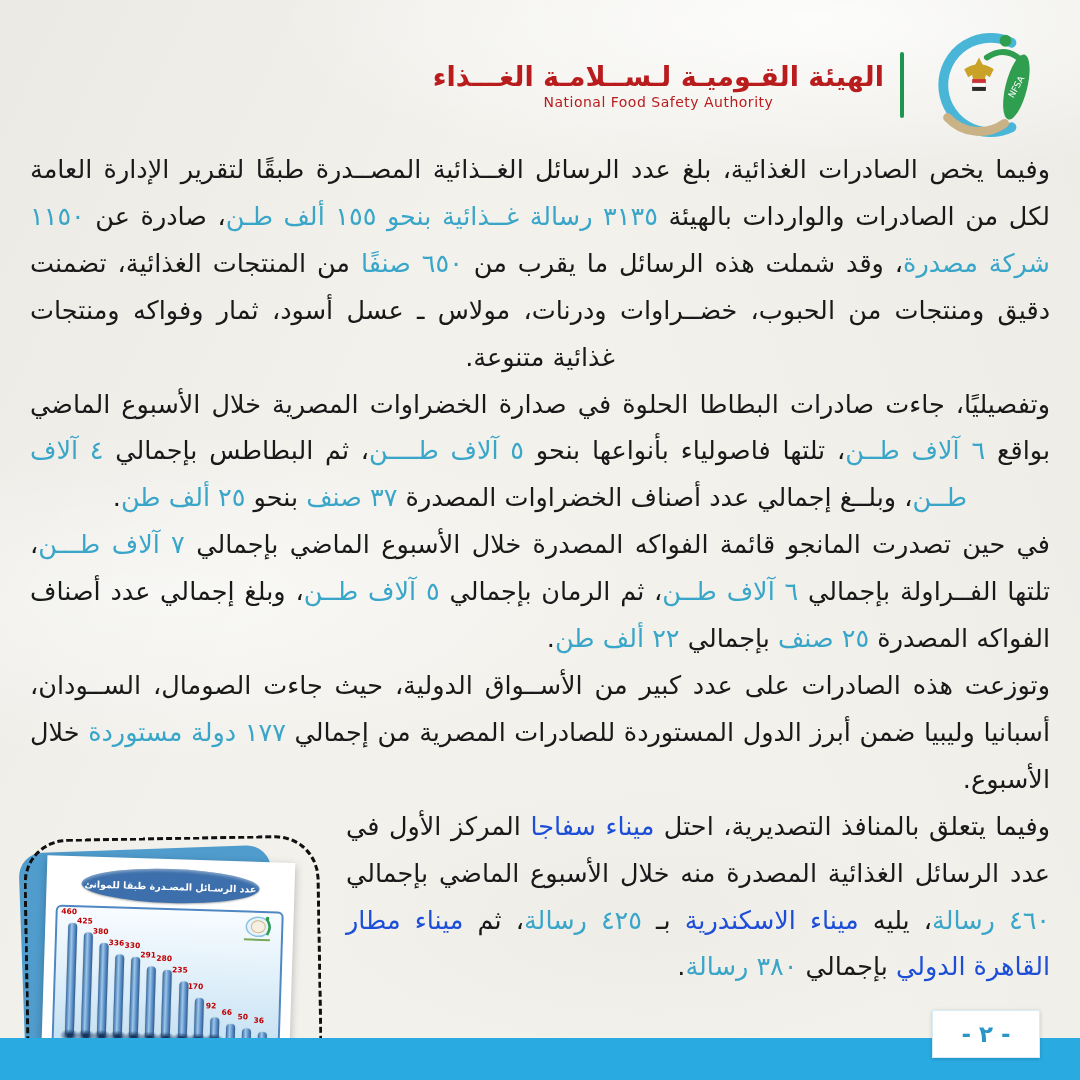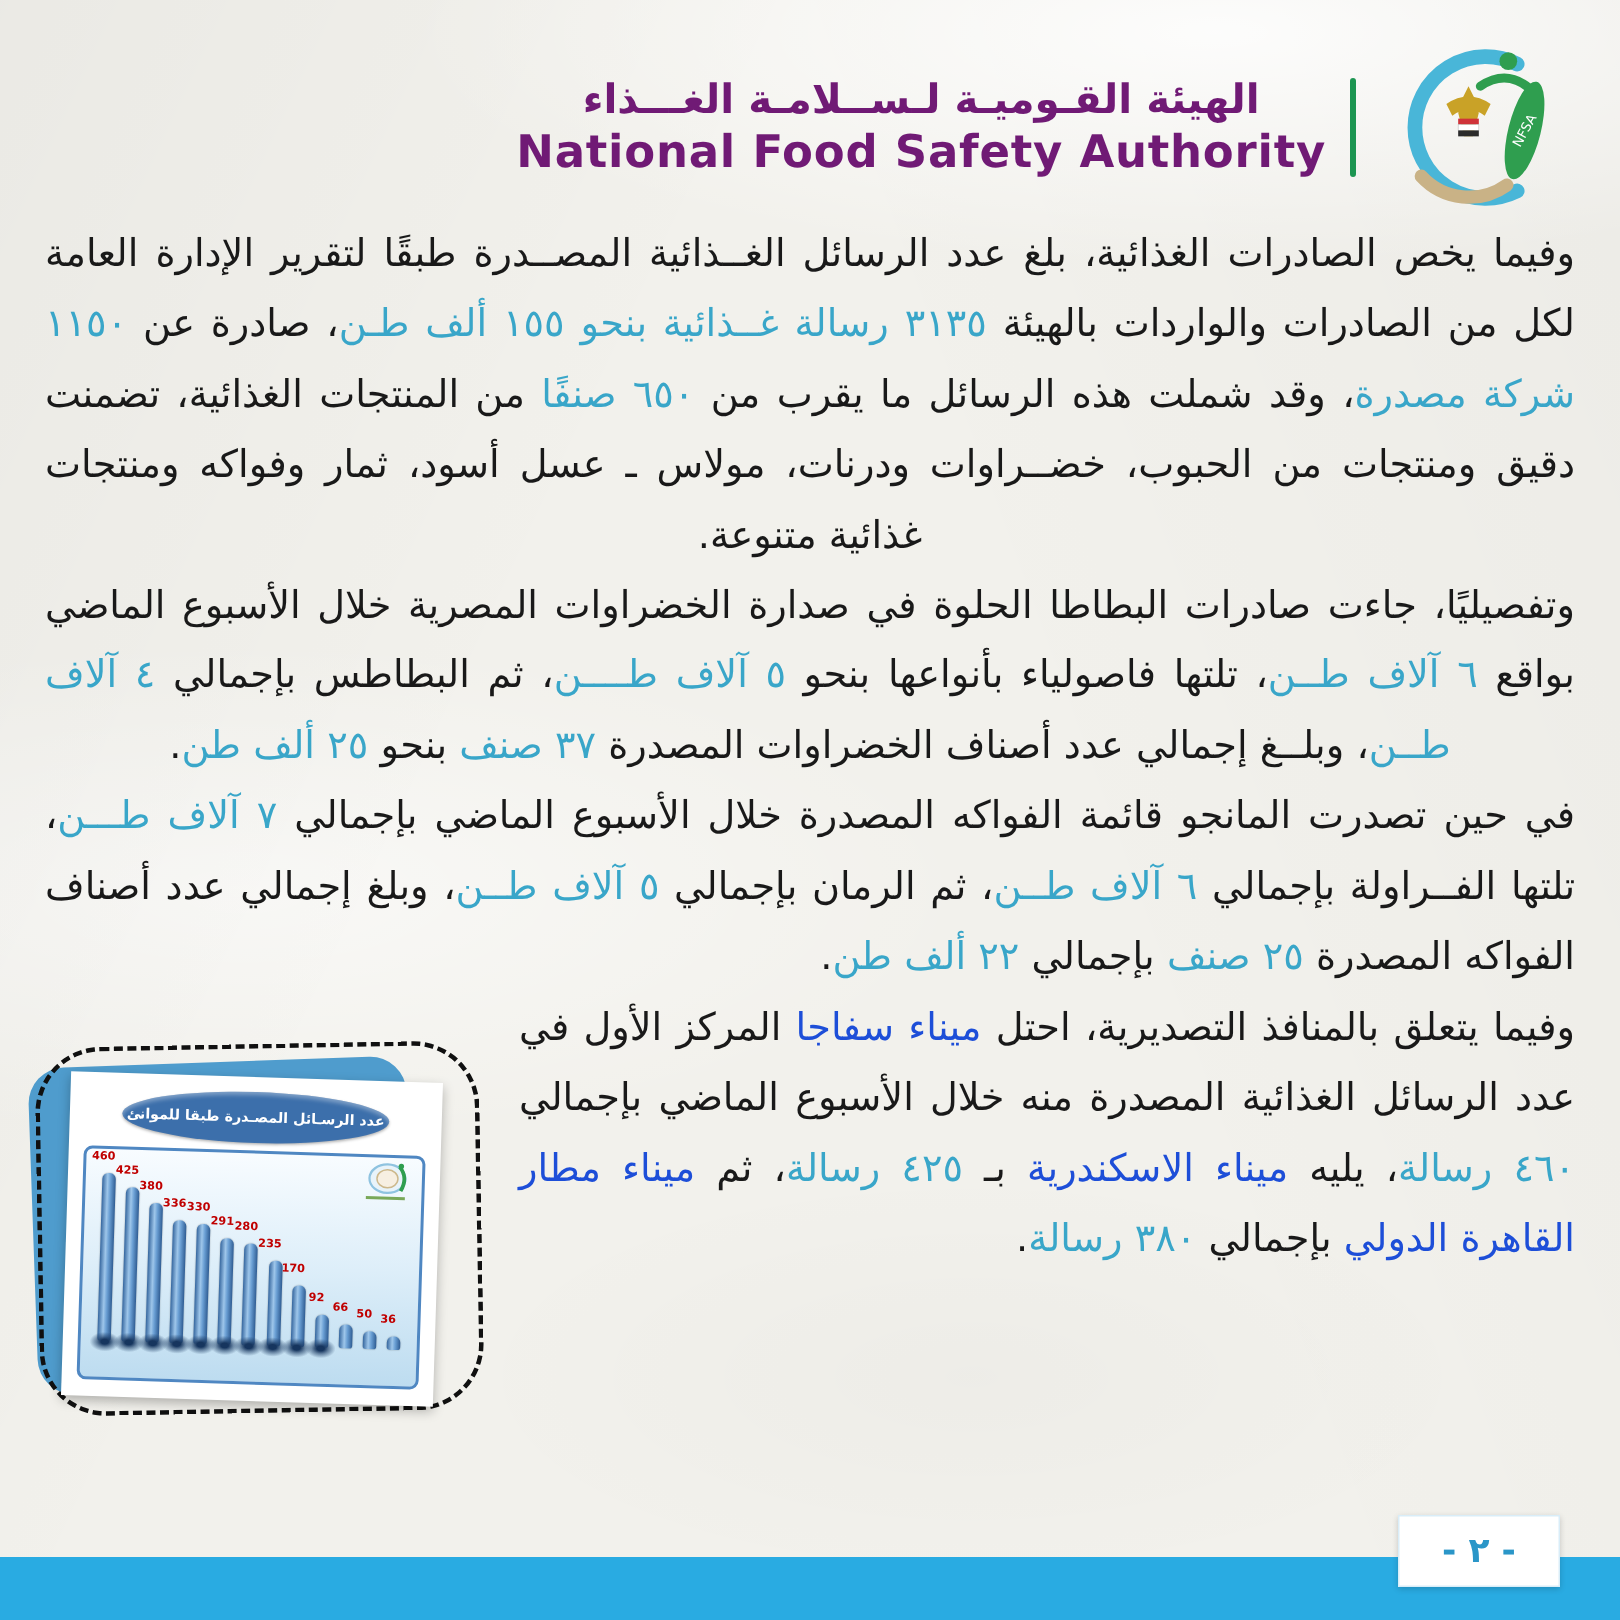--- a/index.html
+++ b/index.html
@@ -8,23 +8,23 @@
   
   .page::before{content:"";position:absolute;inset:0;pointer-events:none;background:
     radial-gradient(900px 260px at 75% 2%, rgba(255,255,255,.85), transparent 60%),
     linear-gradient(115deg, rgba(0,0,0,.03), transparent 35%),
     linear-gradient(250deg, rgba(0,0,0,.025), transparent 40%),
     radial-gradient(700px 240px at 15% 55%, rgba(255,255,255,.55), transparent 70%),
     radial-gradient(500px 200px at 60% 85%, rgba(0,0,0,.02), transparent 70%);}
   
   .header{position:absolute;top:26px;left:0;right:0;display:flex;justify-content:flex-end;
           align-items:center;gap:16px;padding-right:42px;}
-  .brand{text-align:center;color:#701a75;direction:rtl;}
+  .brand{text-align:center;color:#b91c1c;direction:rtl;}
   .brand-ar{font-size:27px;font-weight:bold;letter-spacing:1px;}
-  .brand-en{font-size:30px;font-weight:bold;margin-top:2px;letter-spacing:.5px;}
+  .brand-en{font-size:14px;font-weight:normal;margin-top:2px;letter-spacing:.5px;}
   .brand-divider{width:4px;height:66px;background:#1c9551;border-radius:2px;}
   
   .article{position:absolute;top:146px;right:30px;left:30px;direction:rtl;}
   .para{margin:0;font-size:25.5px;font-weight:normal;line-height:1.84;text-align:justify;color:#191919;}
   .al-c{text-align-last:center;}
   .al-r{text-align-last:right;}
   .c-ink{color:#191919;} .c-teal{color:#39a6c9;} .c-red{color:#1d4ed8;}
   
   .chart-outer{float:left;position:relative;width:302px;height:256px;margin:30px 24px 0 -10px;}
   .chart-ribbon{position:absolute;left:2px;top:16px;width:252px;height:218px;background:#4f9ccd;
@@ -83,20 +83,21 @@
         <text x="98" y="65" transform="rotate(-75 98 62)" text-anchor="middle" font-size="9" fill="#ffffff" font-family="DejaVu Sans, sans-serif">NFSA</text>
       </g>
     </svg>
   </div>
 
   <div class="article">
     <div id="article-top">
         <p class="para al-c"><span class="c-ink">وفيما يخص الصادرات الغذائية، بلغ عدد الرسائل الغــذائية المصــدرة طبقًا لتقرير الإدارة العامة لكل من الصادرات والواردات بالهيئة </span><span class="c-teal">٣١٣٥ رسالة غــذائية بنحو ١٥٥ ألف طـن</span><span class="c-ink">، صادرة عن </span><span class="c-teal">١١٥٠ شركة مصدرة</span><span class="c-ink">، وقد شملت هذه الرسائل ما يقرب من </span><span class="c-teal">٦٥٠ صنفًا</span><span class="c-ink"> من المنتجات الغذائية، تضمنت دقيق ومنتجات من الحبوب، خضــراوات ودرنات، مولاس ـ عسل أسود، ثمار وفواكه ومنتجات غذائية متنوعة.</span></p>
         <p class="para al-c"><span class="c-ink">وتفصيليًا، جاءت صادرات البطاطا الحلوة في صدارة الخضراوات المصرية خلال الأسبوع الماضي بواقع </span><span class="c-teal">٦ آلاف طــن</span><span class="c-ink">، تلتها فاصولياء بأنواعها بنحو </span><span class="c-teal">٥ آلاف طــــن</span><span class="c-ink">، ثم البطاطس بإجمالي </span><span class="c-teal">٤ آلاف طــن</span><span class="c-ink">، وبلــغ إجمالي عدد أصناف الخضراوات المصدرة </span><span class="c-teal">٣٧ صنف</span><span class="c-ink"> بنحو </span><span class="c-teal">٢٥ ألف طن</span><span class="c-ink">.</span></p>
         <p class="para al-r"><span class="c-ink">في حين تصدرت المانجو قائمة الفواكه المصدرة خلال الأسبوع الماضي بإجمالي </span><span class="c-teal">٧ آلاف طـــن</span><span class="c-ink">، تلتها الفــراولة بإجمالي </span><span class="c-teal">٦ آلاف طــن</span><span class="c-ink">، ثم الرمان بإجمالي </span><span class="c-teal">٥ آلاف طــن</span><span class="c-ink">، وبلغ إجمالي عدد أصناف الفواكه المصدرة </span><span class="c-teal">٢٥ صنف</span><span class="c-ink"> بإجمالي </span><span class="c-teal">٢٢ ألف طن</span><span class="c-ink">.</span></p>
+        <p class="para al-r"><span class="c-ink">وتوزعت هذه الصادرات على عدد كبير من الأســواق الدولية، حيث جاءت الصومال، الســودان، أسبانيا وليبيا ضمن أبرز الدول المستوردة للصادرات المصرية من إجمالي </span><span class="c-teal">١٧٧ دولة مستوردة</span><span class="c-ink"> خلال الأسبوع.</span></p>
       </div>
 
     <div id="article-wrap">
 
       <div class="chart-outer">
         <div class="chart-ribbon"></div>
         <div class="chart-dashed"></div>
         <div class="chart-card">
           <div class="chart-oval">عدد الرسـائل المصـدرة طبقا للموانئ</div>
           <div class="plot">

